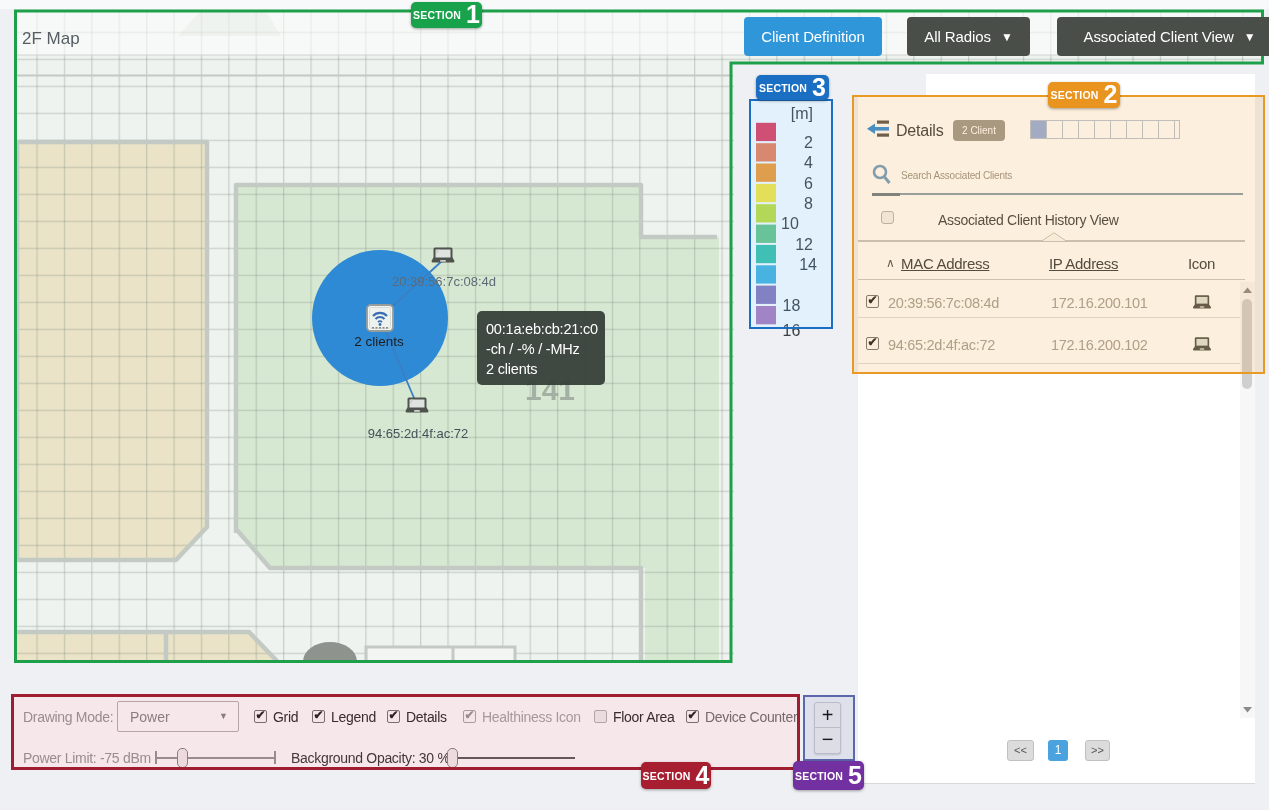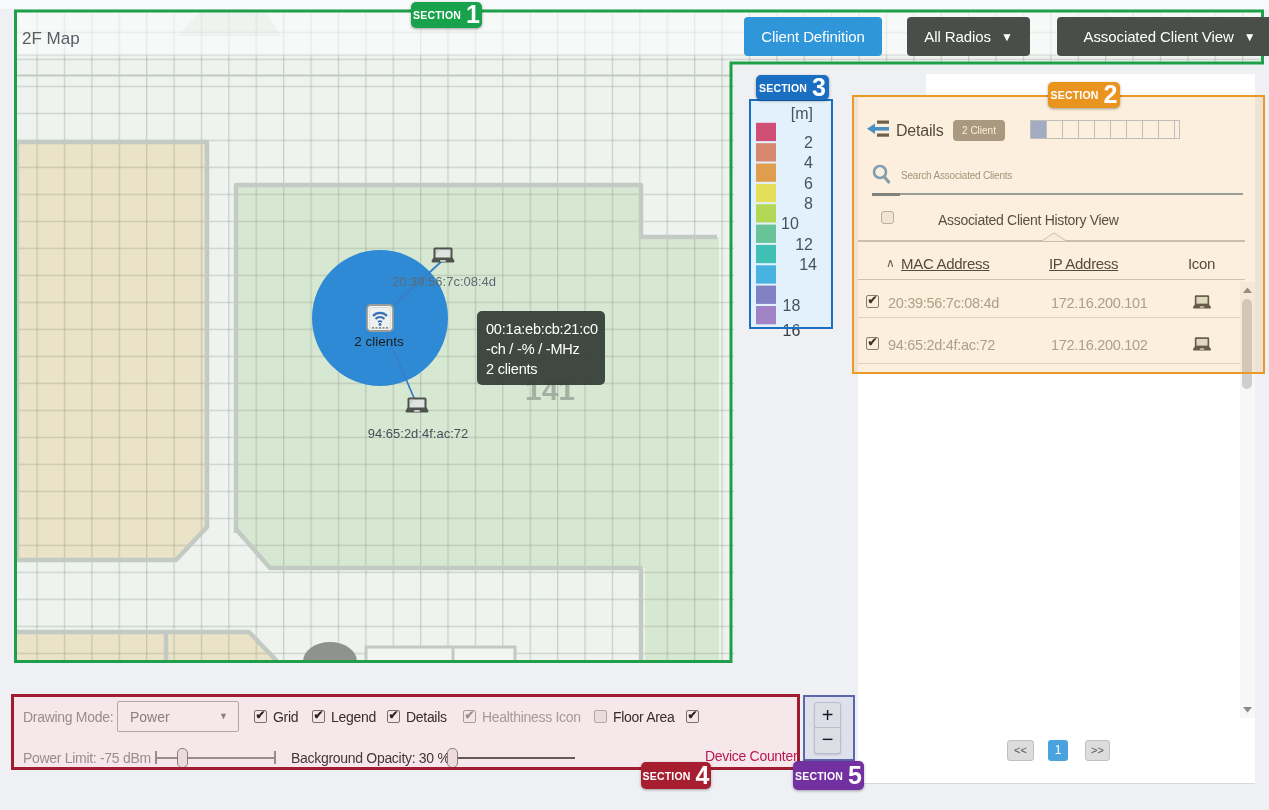--- a/index.html
+++ b/index.html
@@ -243,21 +243,21 @@
 <div class="ptxt" style="left:273px;top:709px;font-size:14px;color:#2e2e2e;letter-spacing:-0.3px;z-index:10;">Grid</div>
 <div class="cb on" style="left:312px;top:710px;z-index:10;"></div>
 <div class="ptxt" style="left:331px;top:709px;font-size:14px;color:#2e2e2e;letter-spacing:-0.3px;z-index:10;">Legend</div>
 <div class="cb on" style="left:387px;top:710px;z-index:10;"></div>
 <div class="ptxt" style="left:406px;top:709px;font-size:14px;color:#2e2e2e;letter-spacing:-0.3px;z-index:10;">Details</div>
 <div class="cb on dis" style="left:463px;top:710px;z-index:10;"></div>
 <div class="ptxt" style="left:482px;top:709px;font-size:14px;color:#a8a8a8;letter-spacing:-0.3px;z-index:10;">Healthiness Icon</div>
 <div class="cb off" style="left:594px;top:710px;z-index:10;"></div>
 <div class="ptxt" style="left:613px;top:709px;font-size:14px;color:#2e2e2e;letter-spacing:-0.3px;z-index:10;">Floor Area</div>
 <div class="cb on" style="left:686px;top:710px;z-index:10;"></div>
-<div class="ptxt" style="left:705px;top:709px;font-size:14px;color:#be185d;letter-spacing:-0.3px;z-index:10;margin-top:39px;">Device Counter</div>
+<div class="ptxt" style="left:705px;top:709px;font-size:14px;color:#737373;letter-spacing:-0.3px;z-index:10;">Device Counter</div>
 
 <div class="ptxt" style="left:23px;top:750px;font-size:14px;color:#9a9a9a;letter-spacing:-0.3px;z-index:10;">Power Limit: -75 dBm</div>
 <div class="abs" style="left:155px;top:751px;width:2px;height:13px;background:#999;z-index:10;"></div>
 <div class="abs" style="left:156px;top:756.5px;width:119px;height:2px;background:#999;z-index:10;"></div>
 <div class="abs" style="left:274px;top:751px;width:2px;height:13px;background:#999;z-index:10;"></div>
 <div class="abs" style="left:177px;top:748px;width:11px;height:20px;background:#f4f0f0;border:1px solid #8a8a8a;border-radius:5px;box-sizing:border-box;z-index:11;"></div>
 <div class="ptxt" style="left:291px;top:750px;font-size:14px;color:#3a3a3a;letter-spacing:-0.3px;z-index:10;">Background Opacity: 30 %</div>
 <div class="abs" style="left:452px;top:756.5px;width:123px;height:2.5px;background:#5f5f5f;z-index:10;"></div>
 <div class="abs" style="left:447px;top:748px;width:11px;height:20px;background:#f4f0f0;border:1px solid #8a8a8a;border-radius:5px;box-sizing:border-box;z-index:11;"></div>
 

